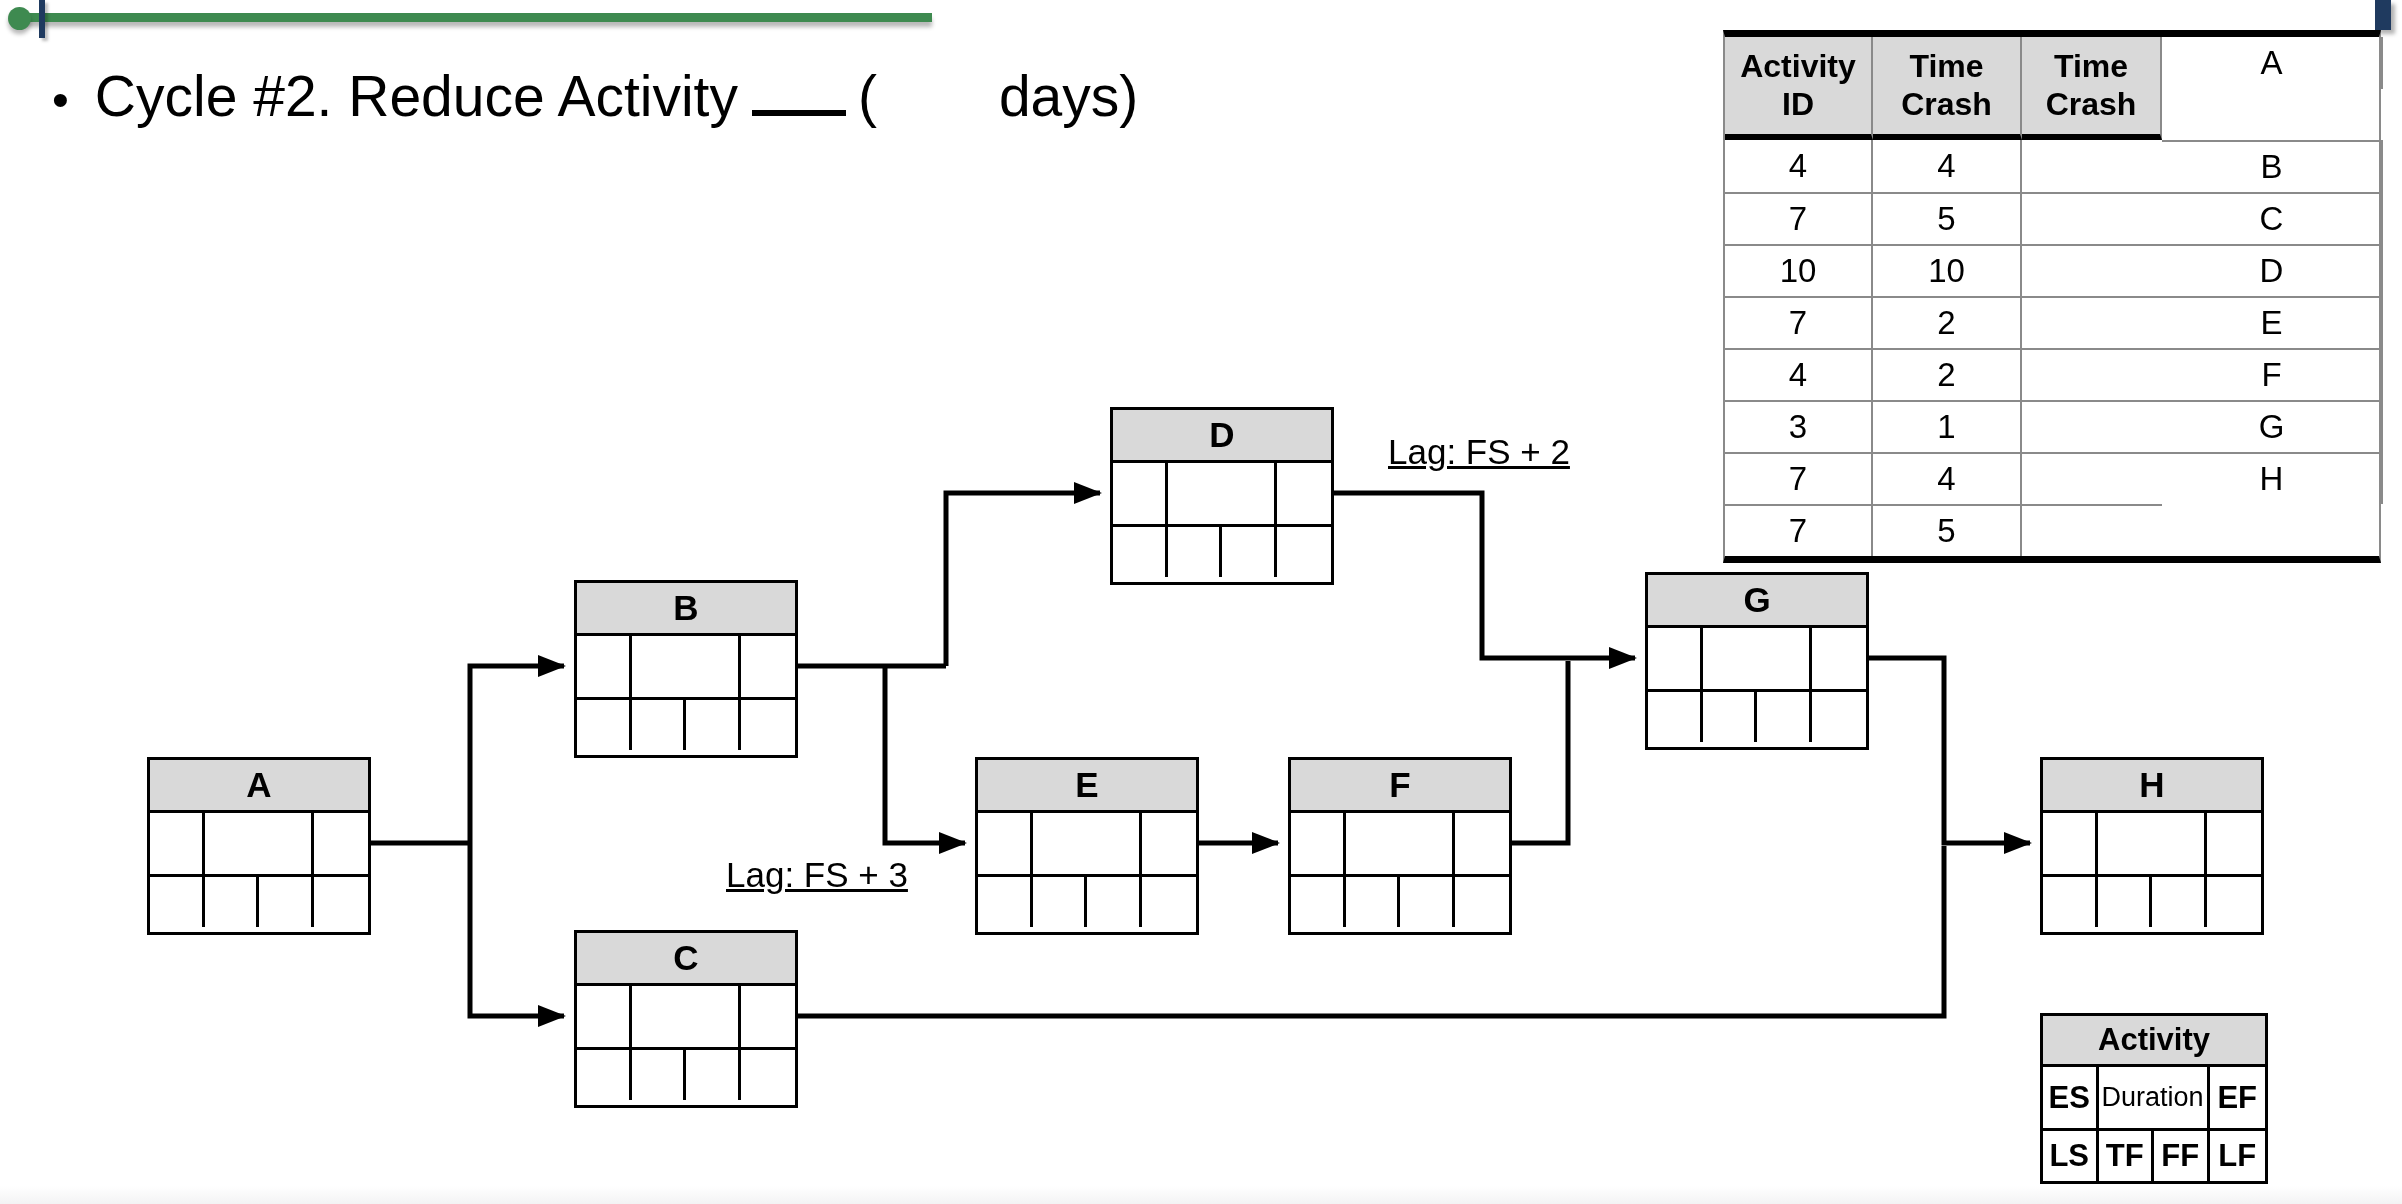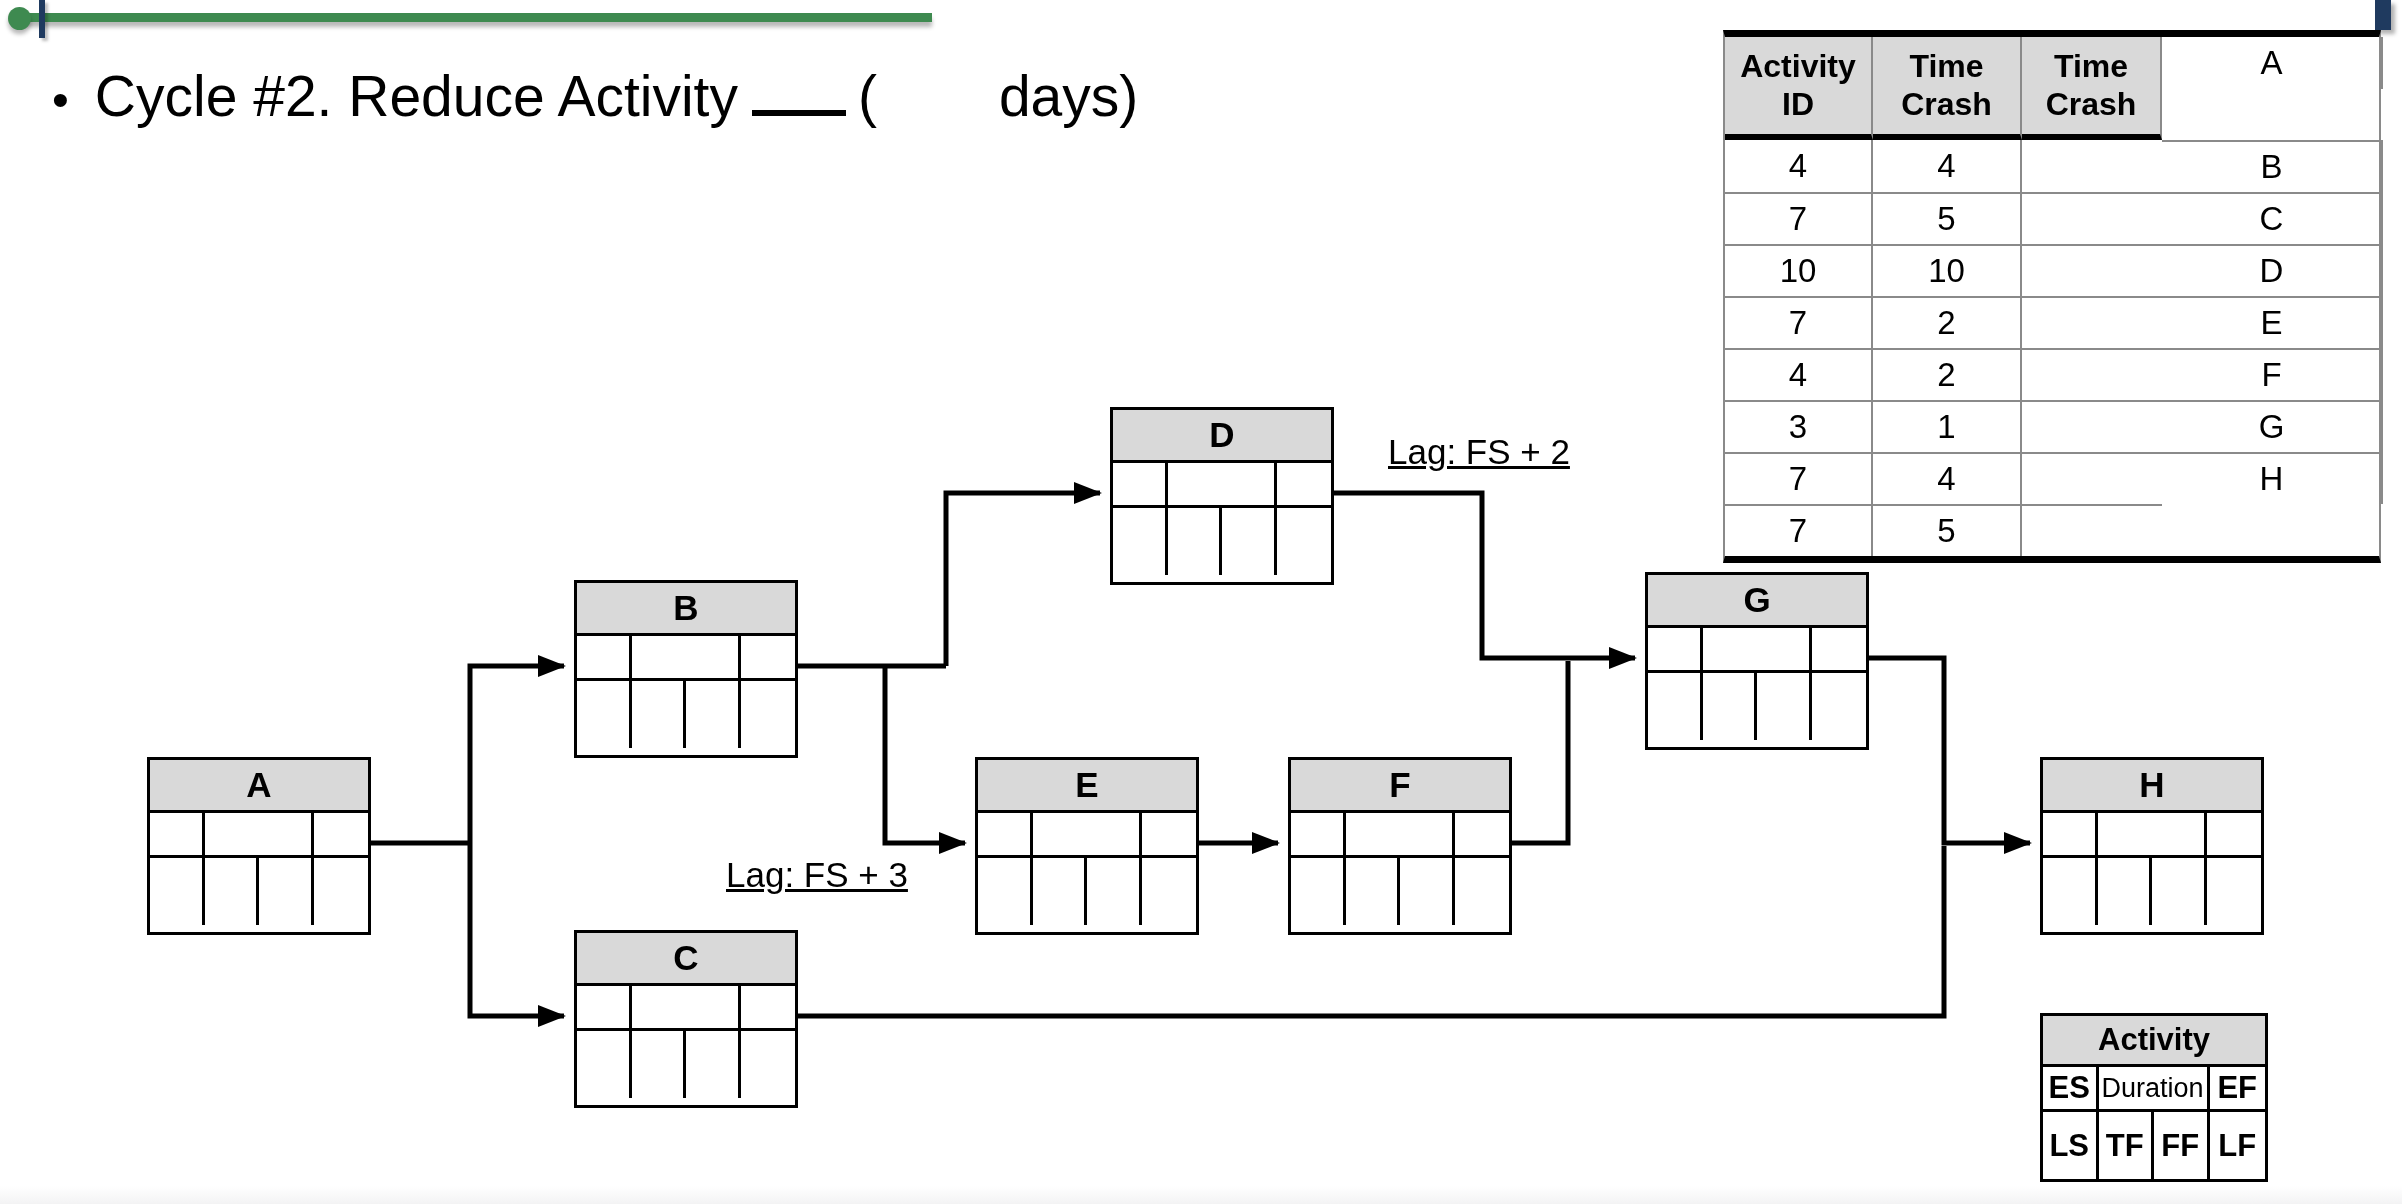--- a/index.html
+++ b/index.html
@@ -44,22 +44,22 @@
     align-items:center;justify-content:center;font-weight:bold;font-size:32px;line-height:1.18;}
   .crash-table .td{height:52px;display:flex;align-items:center;justify-content:center;
     font-size:33px;}
   .crash-table .colsep{border-right:2px solid var(--grid-gray);}
   .crash-table .rowsep{border-top:2px solid var(--grid-gray);}
 
   
   .node{position:absolute;width:224px;height:178px;border:3px solid #000;background:#fff;}
   .node-header{height:53px;background:var(--cell-gray);border-bottom:3px solid #000;
     display:flex;align-items:center;justify-content:center;font-weight:bold;font-size:35px;}
-  .row-mid{display:flex;height:42px;}
-  .row-bot{display:flex;height:70px;border-top:3px solid #000;}
+  .row-mid{display:flex;height:61px;}
+  .row-bot{display:flex;height:53px;border-top:3px solid #000;}
   .cell{height:100%;}
   .cell.sep{border-right:3px solid #000;}
   .w25{width:25%;} .w50{width:50%;text-align:center;}
 
   
   .legend{position:absolute;left:2040px;top:1013px;width:228px;border:3px solid #000;background:#fff;}
   .legend-header{height:51px;background:var(--cell-gray);border-bottom:3px solid #000;
     display:flex;align-items:center;justify-content:center;font-weight:bold;font-size:31px;}
   .legend .row-mid,.legend .row-bot{font-weight:bold;font-size:31px;}
   .legend .cell{display:flex;align-items:center;justify-content:center;}

